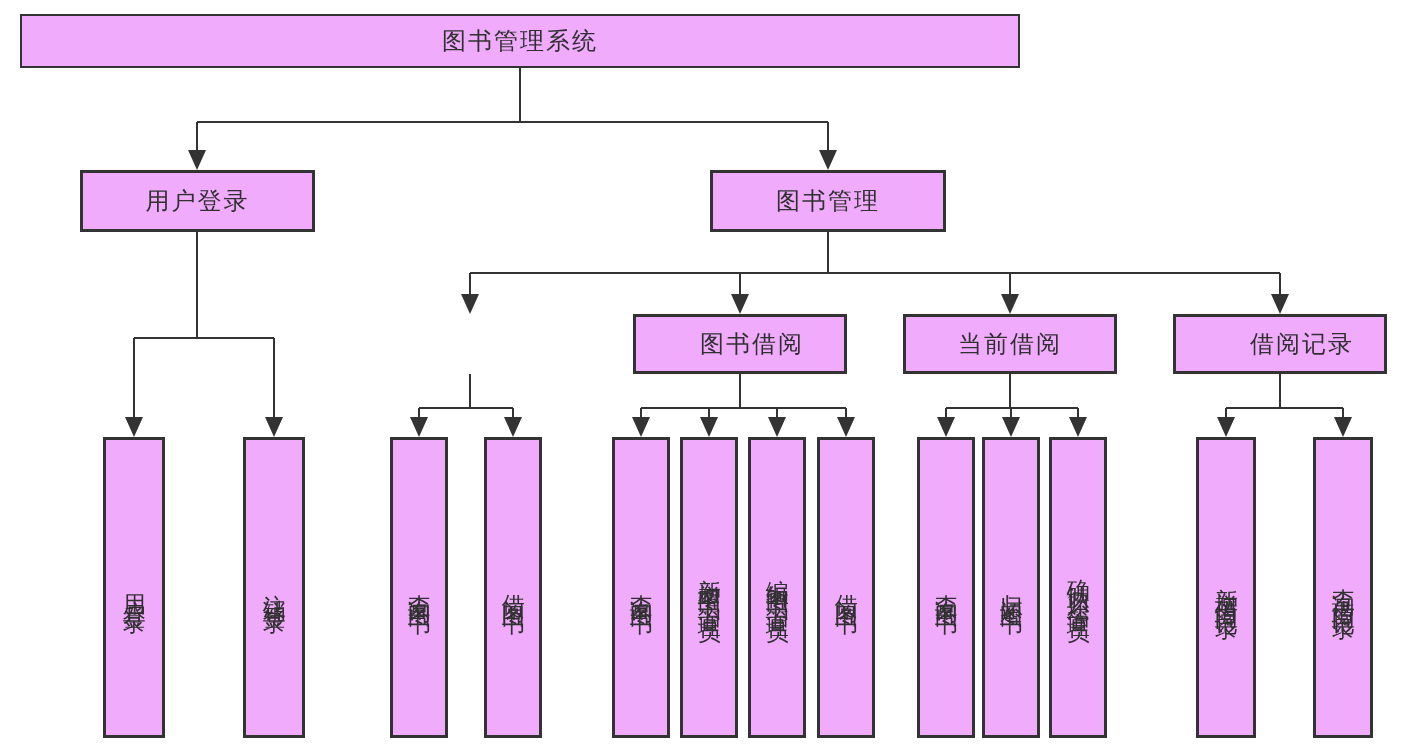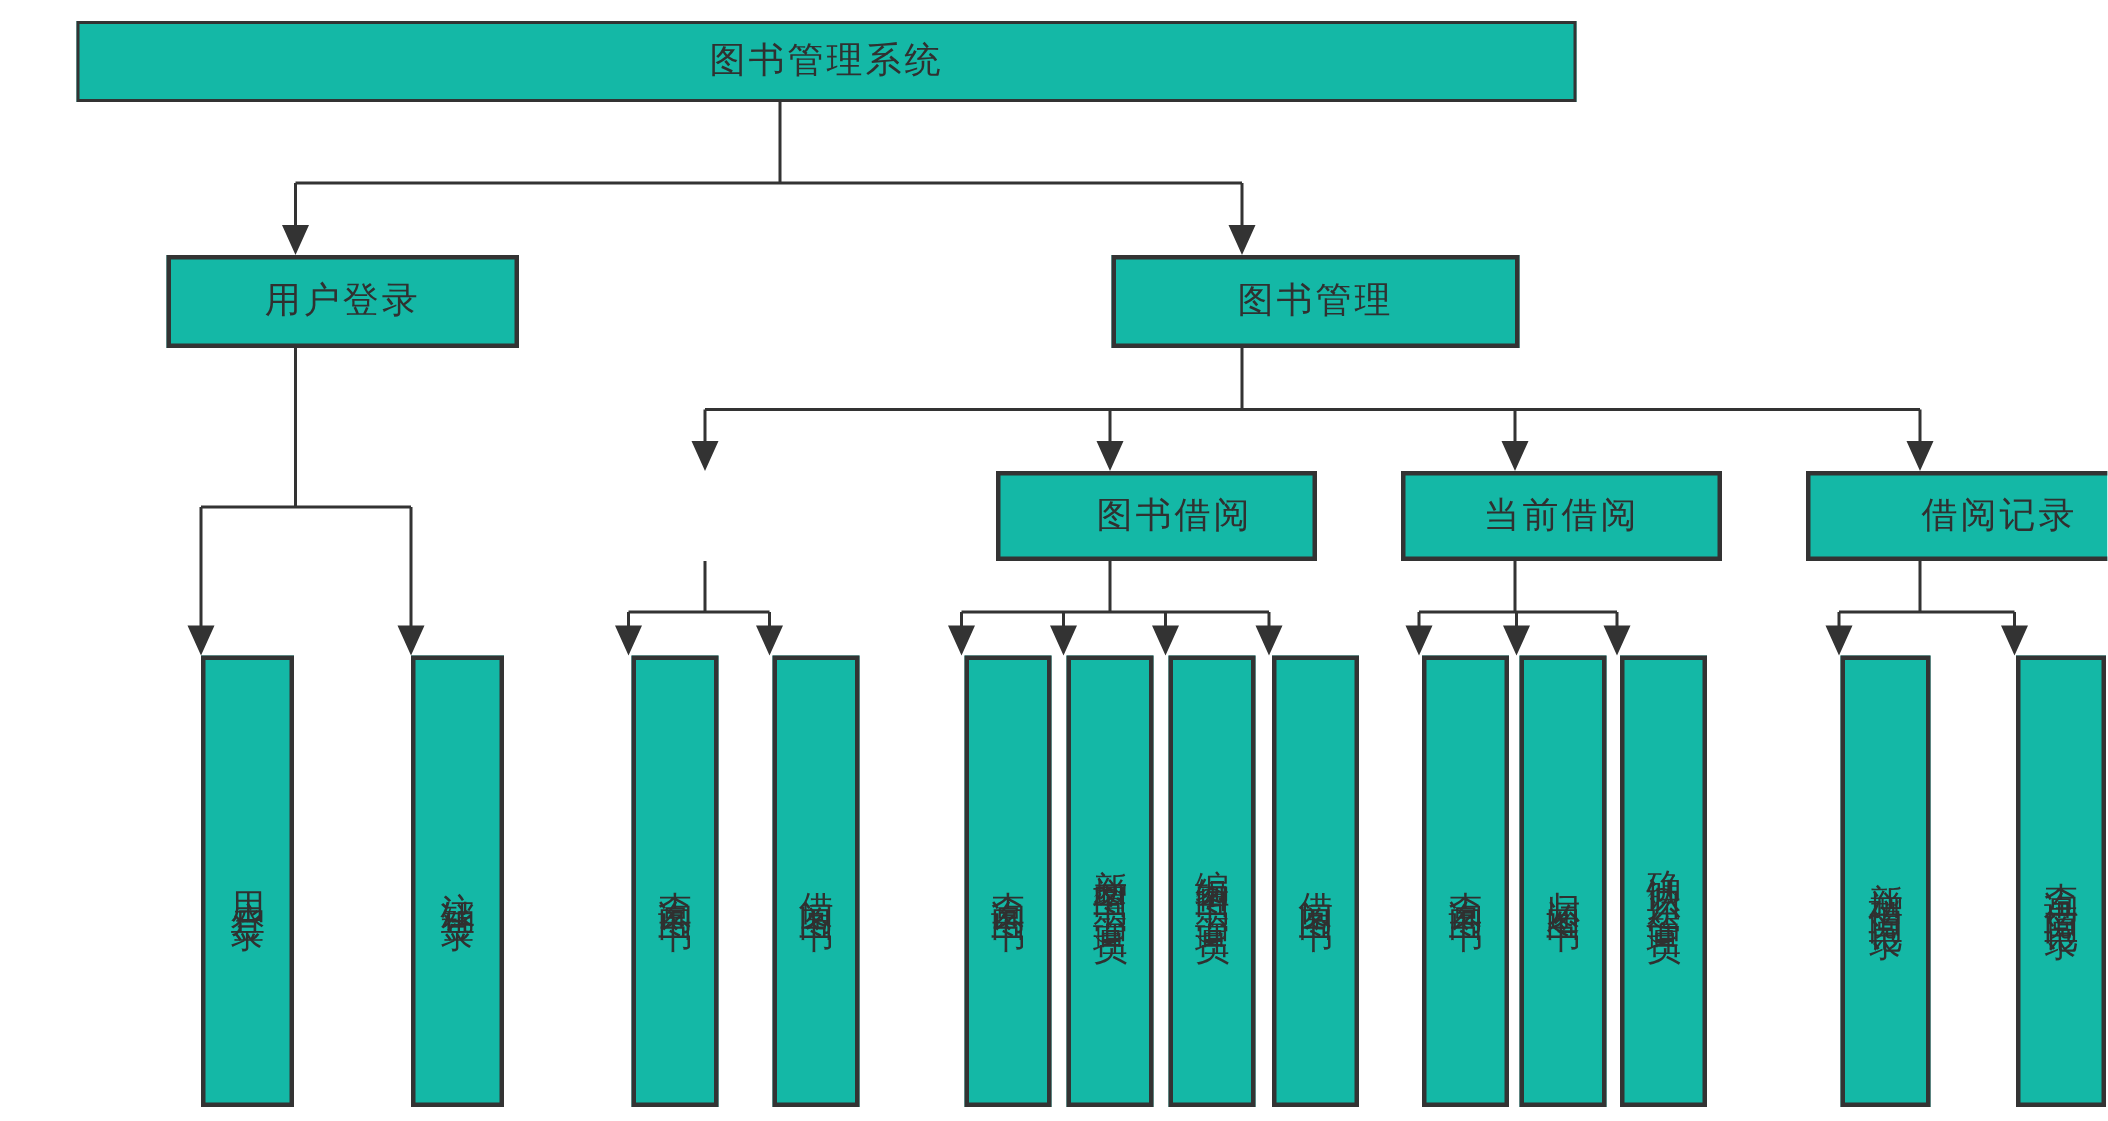--- a/index.html
+++ b/index.html
@@ -2,28 +2,28 @@
 <html><head>
 <meta charset="utf-8">
 <style>
   html,body{margin:0;padding:0;background:#fff;}
   .canvas{
     position:relative;width:1405px;height:747px;background:#ffffff;overflow:hidden;
     font-family:"Liberation Sans", sans-serif;color:#303030;
   }
   .connectors{position:absolute;left:0;top:0;}
   .node{
-    position:absolute;box-sizing:border-box;background:#14b8a6;
+    position:absolute;box-sizing:border-box;background:#f0abfc;
     border:3px solid #333333;display:flex;align-items:center;justify-content:center;
-    text-align:center;line-height:1;margin-left:31px;
+    text-align:center;line-height:1;
   }
   .root{left:20px;top:14px;width:1000px;height:54px;border-width:2px;font-size:24px;letter-spacing:2px;}
   .lv2{top:170px;height:62px;font-size:24px;letter-spacing:2px;}
   .lv2-0{left:80px;width:235px;}
-  .lv2-1{left:710px;width:272px;}
+  .lv2-1{left:710px;width:236px;}
   .lv3{top:314px;height:60px;width:214px;font-size:24px;letter-spacing:2px;}
   .lv3-0{left:363px;} .lv3-1{left:633px;padding-left:24px;} .lv3-2{left:903px;} .lv3-3{left:1173px;padding-left:44px;}
   .leaf{top:437px;height:301px;border-width:3px;}
   .leaf span{
     display:block;writing-mode:vertical-rl;text-orientation:mixed;
     font-size:23px;letter-spacing:6px;line-height:1.1;
   }
   .leaf-0{left:103px;width:62px;}  .leaf-1{left:243px;width:62px;}
   .leaf-2{left:390px;width:58px;}  .leaf-3{left:484px;width:58px;}
   .leaf-4{left:612px;width:58px;}  .leaf-5{left:680px;width:58px;}

